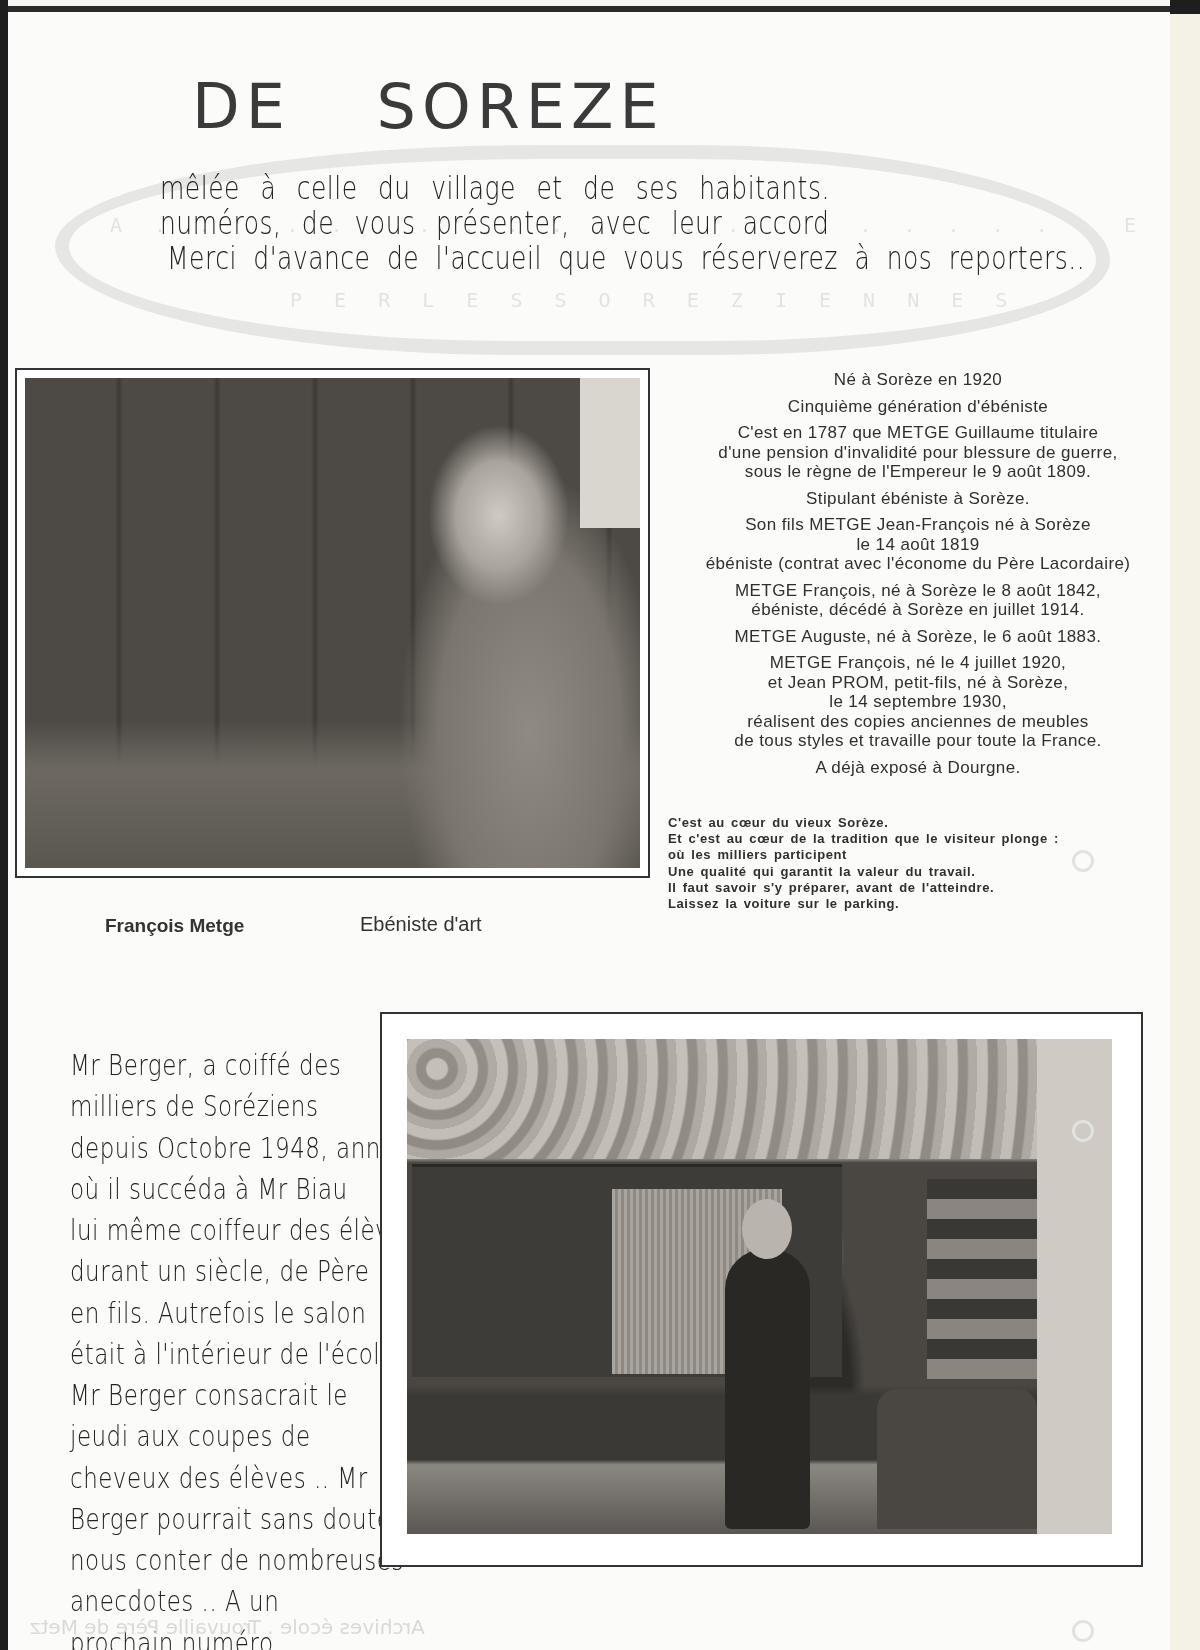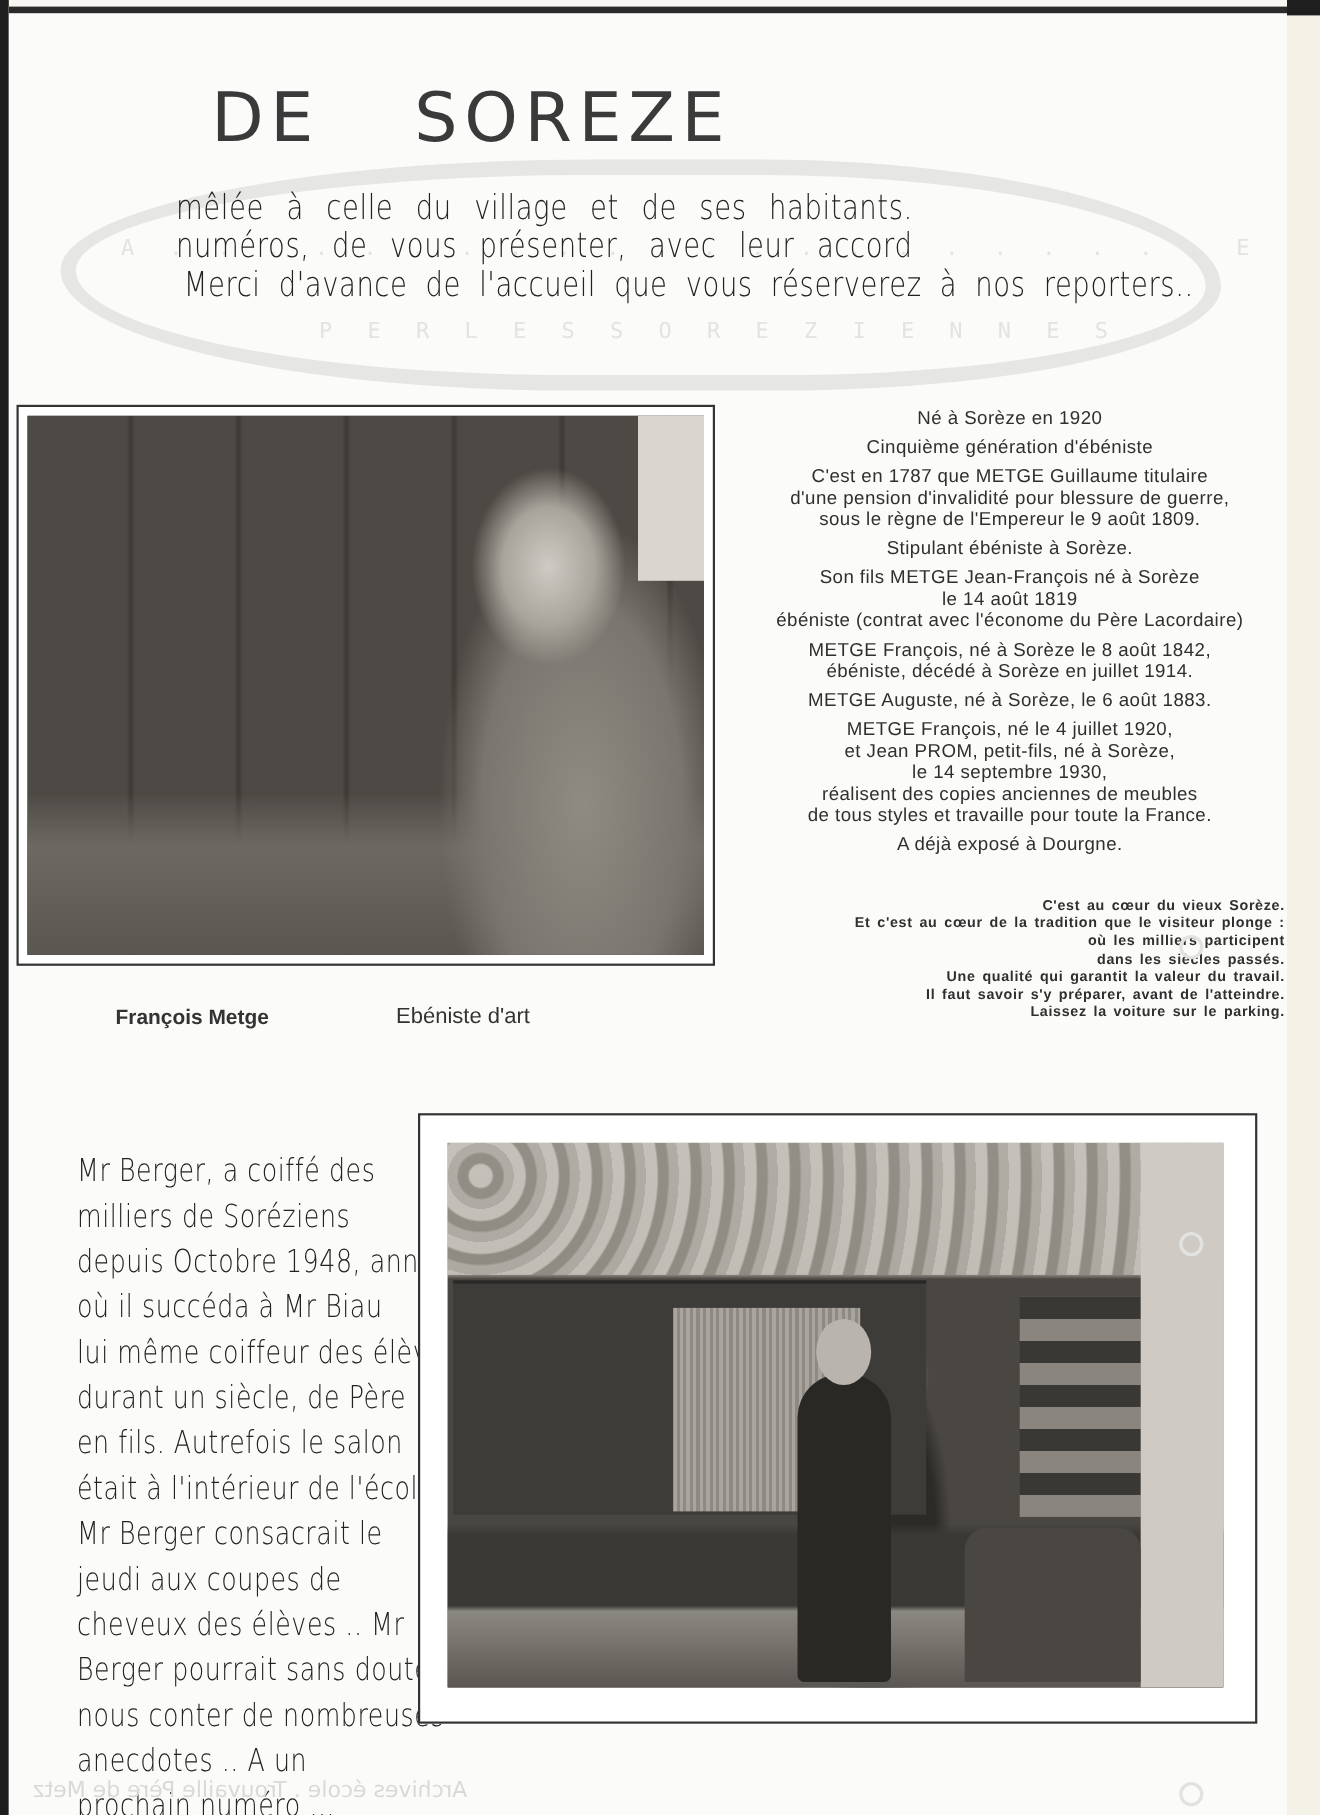--- a/index.html
+++ b/index.html
@@ -58,21 +58,21 @@
       #4a4742;
   }
   .photo1-window { position:absolute; right: 0; top: 0; width: 60px; height: 150px; background: #d9d6d0; }
 
   .caption-name { position:absolute; left: 105px; top: 915px; font-size: 19px; font-weight: bold; color:#333; }
   .caption-role { position:absolute; left: 360px; top: 913px; font-size: 20px; color:#333; }
 
   .bio { position:absolute; left: 668px; top: 370px; width: 500px; font-size: 17px; line-height: 19.5px; color:#2f2f2f; letter-spacing: 0.4px; text-align: center; }
   .bio p { margin: 0 0 7px 0; }
   .bio2 { position:absolute; left: 668px; top: 815px; width: 500px; font-size: 13px; line-height: 16.2px; font-weight: bold; color:#2f2f2f; letter-spacing: 0.6px; word-spacing: 2px; }
-  .bio2 div { white-space: nowrap; text-align: right; }
+  .bio2 div { white-space: nowrap; }
 
   .photo2-frame { left: 380px; top: 1012px; width: 763px; height: 555px; }
   .photo2 {
     position:absolute; left: 25px; top: 25px; width: 705px; height: 495px;
     background:
       linear-gradient(180deg, transparent 0%, transparent 70%, #3b3935 72%, #3b3935 85%, #8b8882 86%, #5a5752 100%),
       radial-gradient(ellipse 50px 60px at 55% 43%, #bdb9b2 0%, #8a867f 70%, transparent 100%),
       radial-gradient(ellipse 70px 170px at 55% 72%, #2d2b28 0%, #2d2b28 80%, transparent 100%),
       linear-gradient(180deg, #b5b1aa 0%, #9c988f 24%, #4a4743 25%, #4a4743 70%),
       #8a867f;
@@ -150,21 +150,20 @@
     <span>réalisent des copies anciennes de meubles</span><br>
     <span>de tous styles et travaille pour toute la France.</span>
   </p>
   <p><span>A déjà exposé à Dourgne.</span></p>
 </div>
 
 <div class="bio2">
   <div>C'est au cœur du vieux Sorèze.</div>
   <div>Et c'est au cœur de la tradition que le visiteur plonge :</div>
   <div>où les milliers participent</div>
-  <div>dans les siècles passés.</div>
   <div>Une qualité qui garantit la valeur du travail.</div>
   <div>Il faut savoir s'y préparer, avant de l'atteindre.</div>
   <div>Laissez la voiture sur le parking.</div>
 </div>
 
 <div class="story hand">
   <div>Mr Berger, a coiffé des</div>
   <div>milliers de Soréziens</div>
   <div>depuis Octobre 1948, année</div>
   <div>où il succéda à Mr Biau</div>

